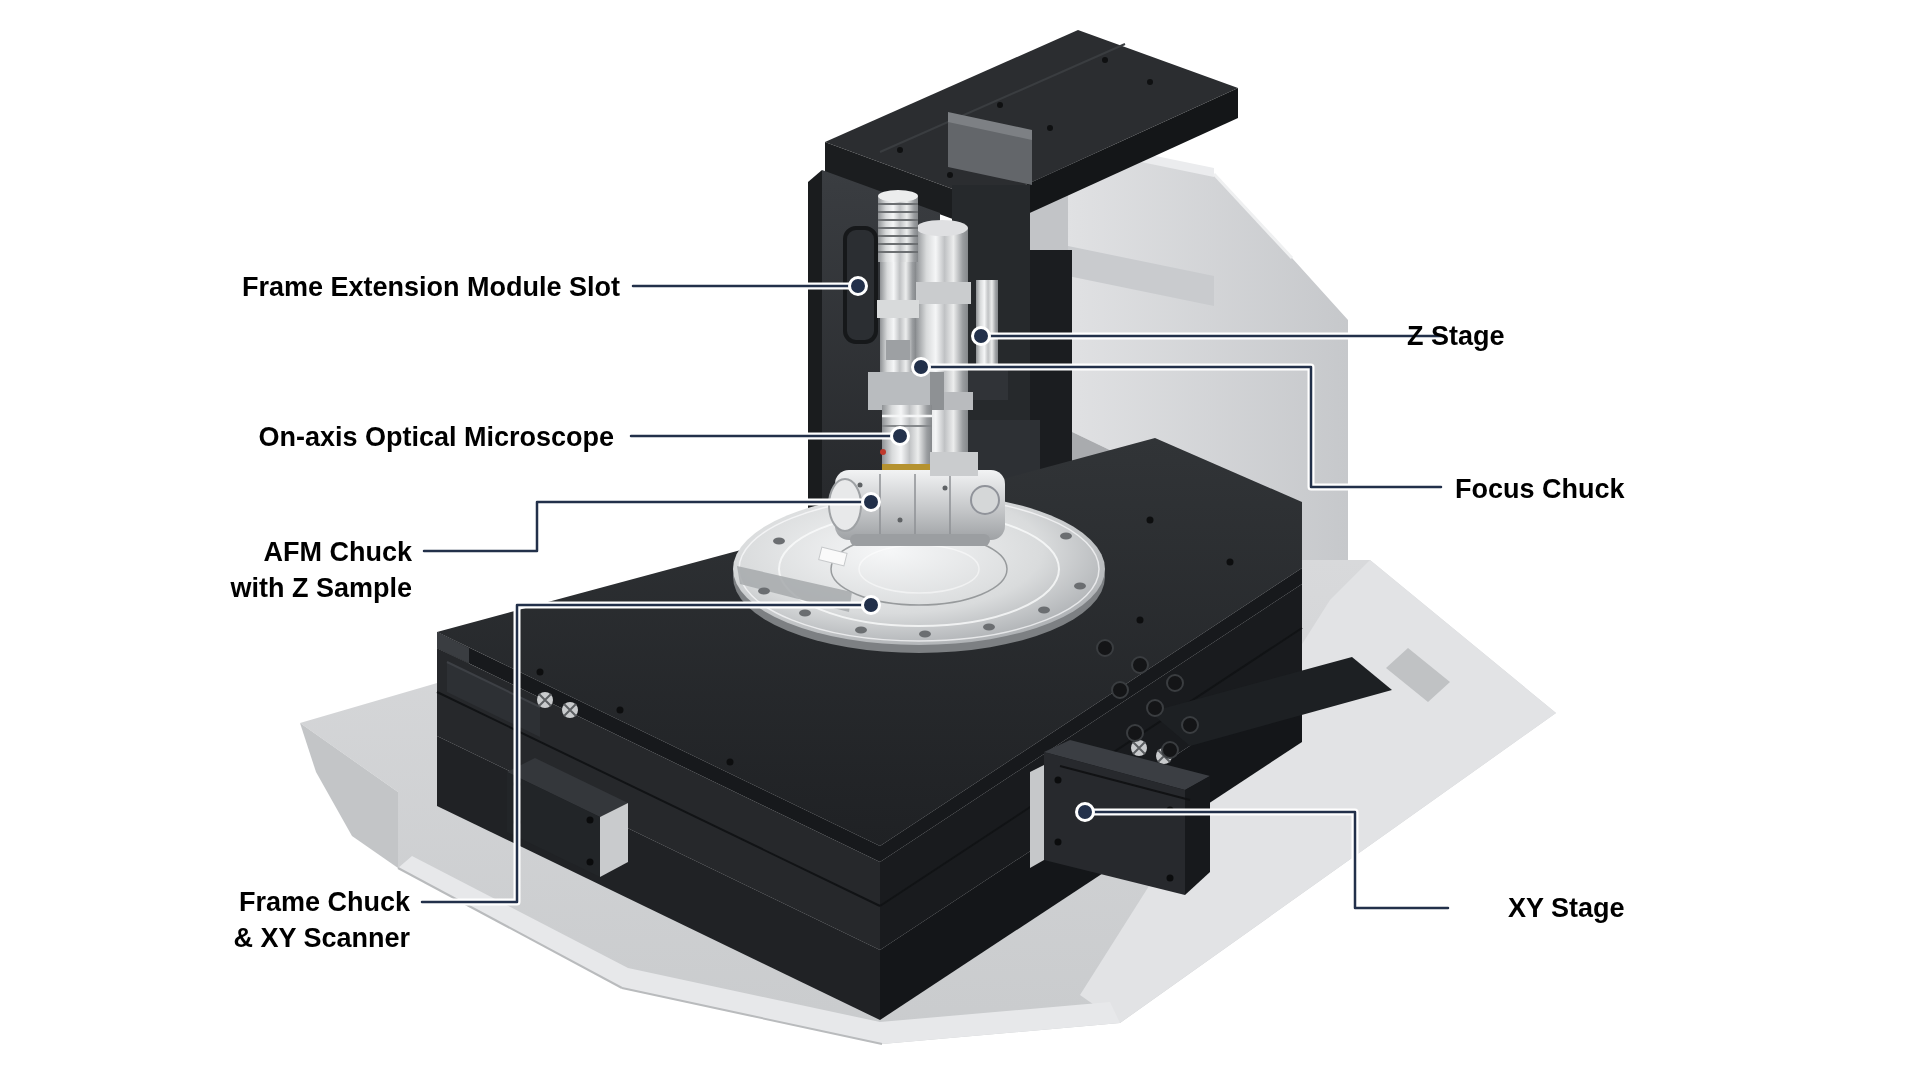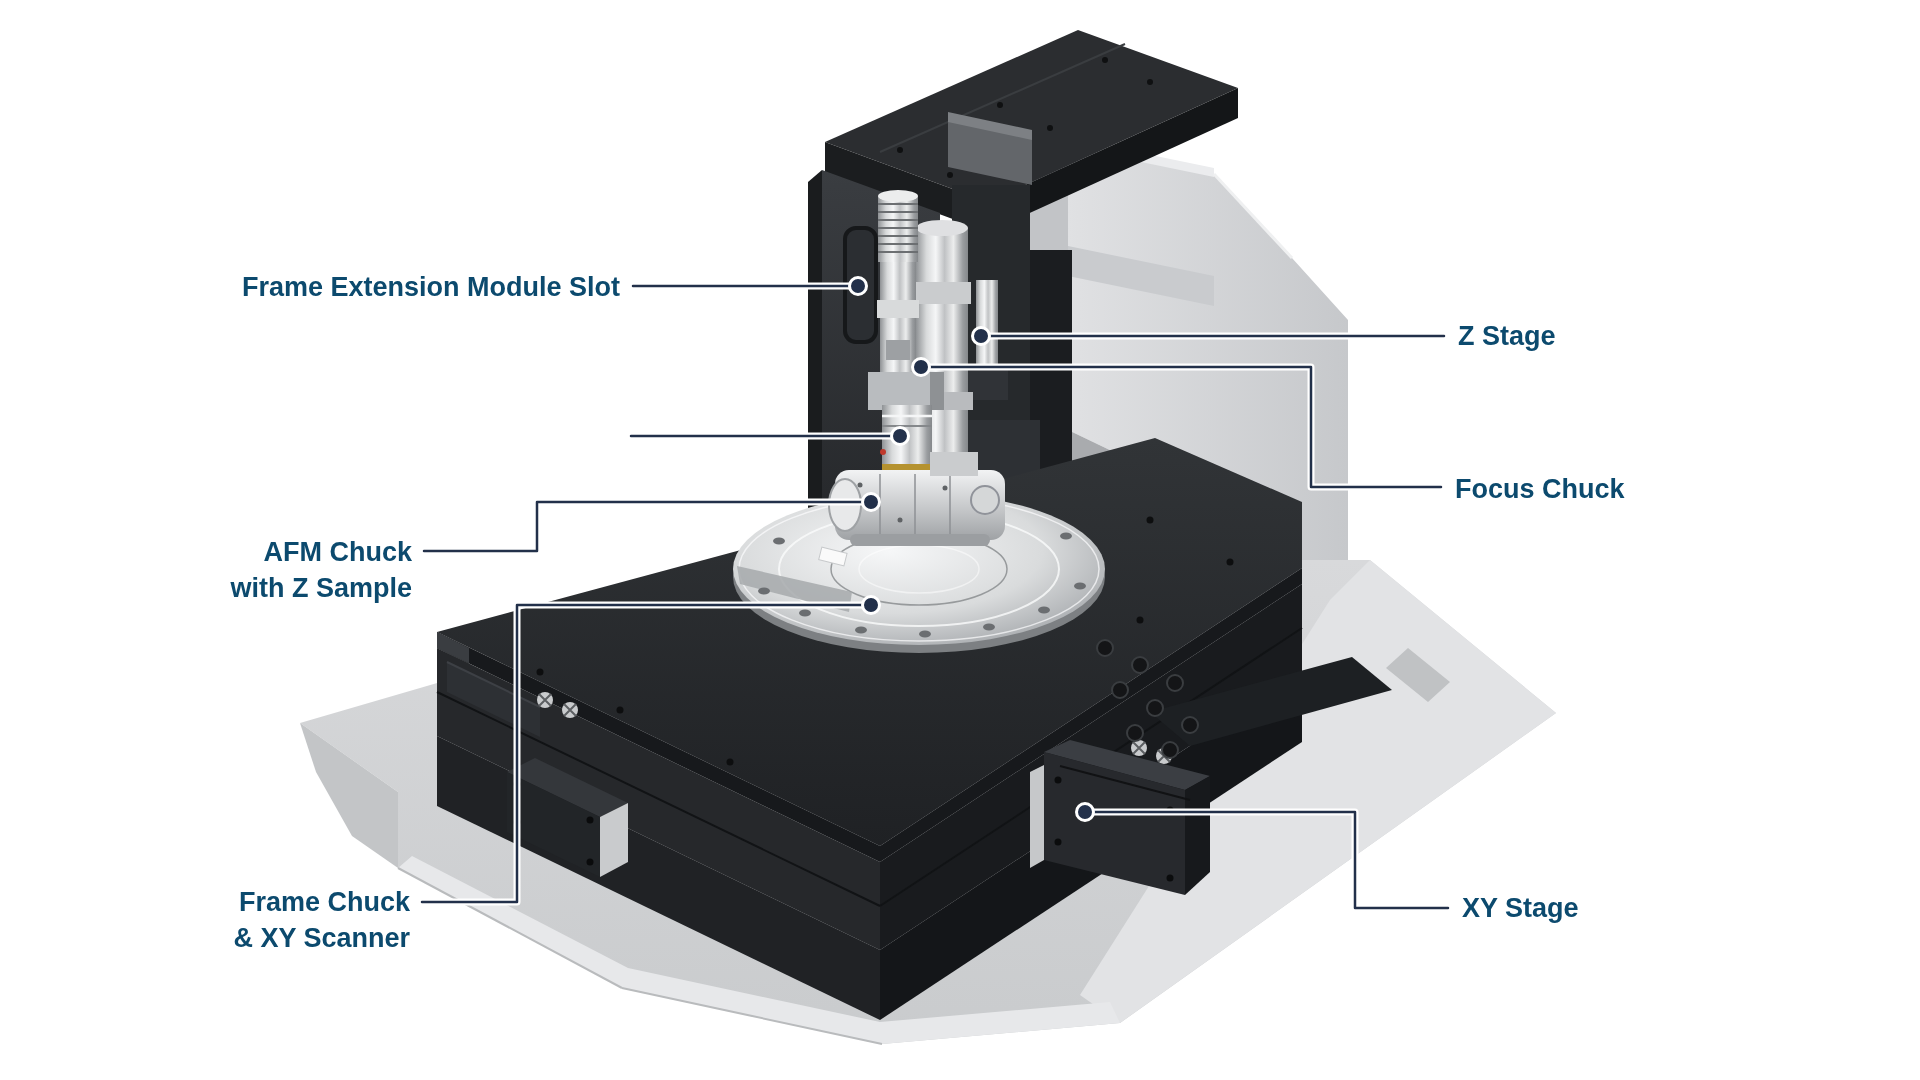--- a/index.html
+++ b/index.html
@@ -1,28 +1,28 @@
 <!DOCTYPE html>
 <html><head>
 <meta charset="utf-8">
 <style>
   html,body{margin:0;padding:0;background:#ffffff;}
   .canvas{position:relative;width:1920px;height:1080px;background:#ffffff;overflow:hidden;
           font-family:"Liberation Sans",sans-serif;}
   .scene{position:absolute;left:0;top:0;width:1920px;height:1080px;}
-  .lbl{position:absolute;color:#0c4a6e;font-size:27px;font-weight:700;line-height:36px;white-space:nowrap;}
+  .lbl{position:absolute;color:#000000;font-size:27px;font-weight:700;line-height:36px;white-space:nowrap;}
   .lbl .ln{display:block;}
   .lbl.right{text-align:right;}
   .lbl-frame{right:1300px;top:269px;}
   .lbl-onaxis{right:1306px;top:419px;}
   .lbl-afm{right:1508px;top:534px;}
   .lbl-sample{right:1510px;top:884px;}
-  .lbl-zstage{left:1458px;top:318px;}
+  .lbl-zstage{left:1407px;top:318px;}
   .lbl-focus{left:1455px;top:471px;}
-  .lbl-xy{left:1462px;top:890px;}
+  .lbl-xy{left:1508px;top:890px;}
 </style>
 </head>
 <body>
 
 <div class="canvas">
 
   <svg class="scene" viewBox="0 0 1920 1080">
     <defs>
       <linearGradient id="gMetal" x1="0" y1="0" x2="1" y2="0">
         <stop offset="0" stop-color="#8f9295"></stop>
@@ -279,20 +279,23 @@
         <circle cx="921" cy="367" r="8.5"></circle>
         <circle cx="1085" cy="812" r="8.5"></circle>
       </g>
     </g>
   </svg>
 
   <div class="lbl right lbl-frame">
     <span class="ln">Frame Extension Module Slot</span>
   </div>
 
+  <div class="lbl right lbl-onaxis">
+    <span class="ln">On-axis Optical Microscope</span>
+  </div>
 
   <div class="lbl right lbl-afm">
     <span class="ln">AFM Chuck</span>
     <span class="ln">with Z Sample</span>
   </div>
 
   <div class="lbl right lbl-sample">
     <span class="ln">Frame Chuck</span>
     <span class="ln">&amp; XY Scanner</span>
   </div>

